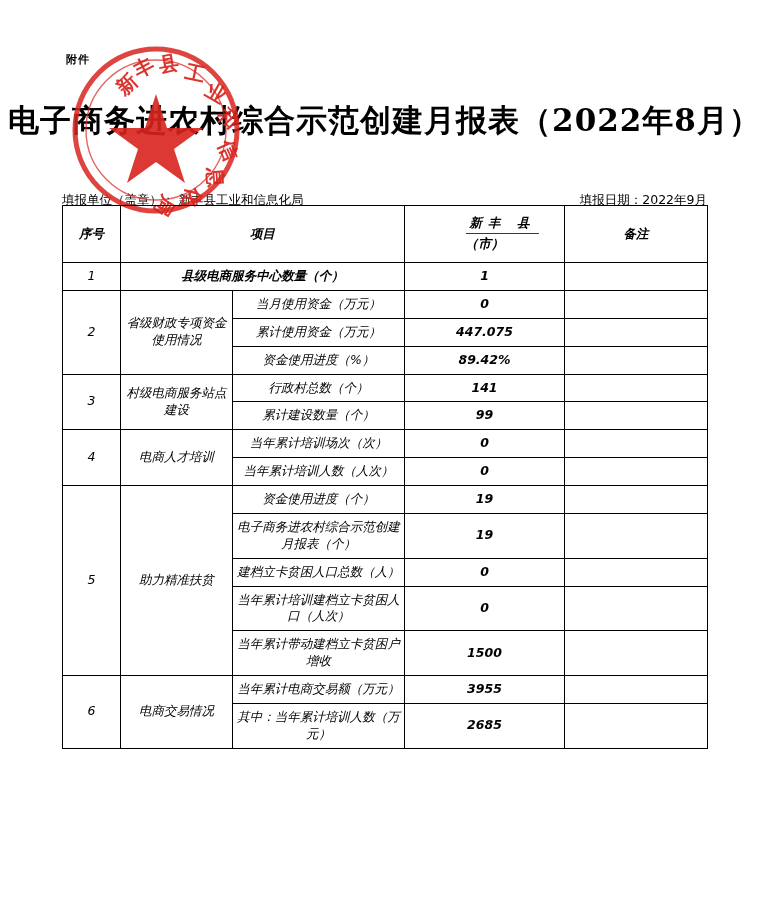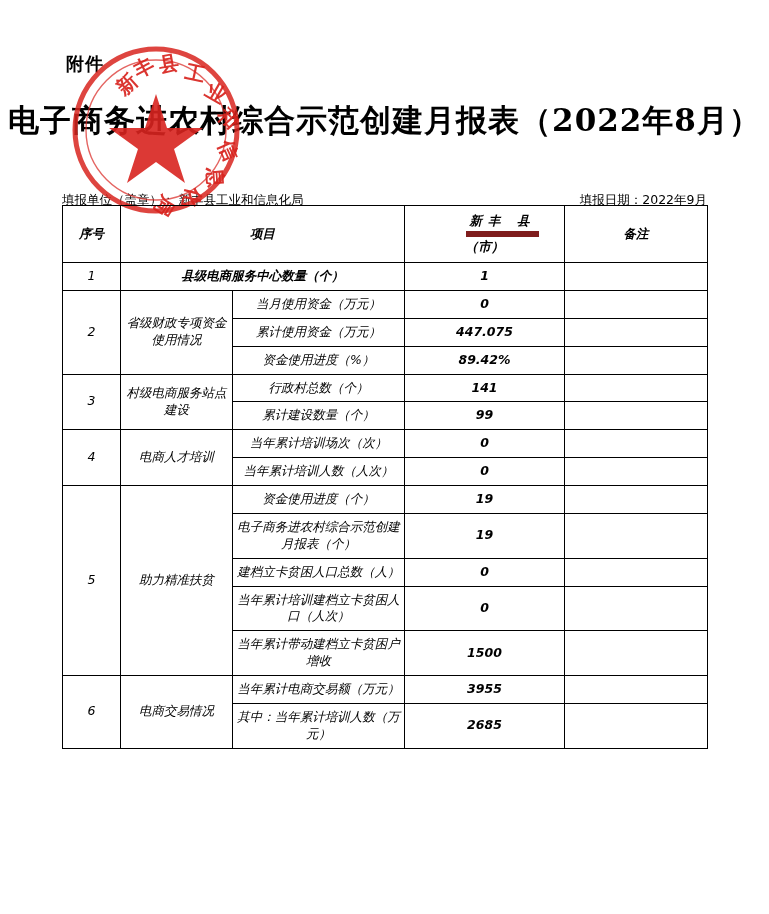--- a/index.html
+++ b/index.html
@@ -18,21 +18,21 @@
   .page {
     position: relative;
     width: 769px;
     height: 914px;
     box-sizing: border-box;
   }
   .attach-label {
     position: absolute;
     left: 66px;
     top: 52px;
-    font-size: 18px;
+    font-size: 11px;
     font-weight: bold;
     letter-spacing: 1px;
   }
   .doc-title {
     position: absolute;
     left: 0;
     right: 0;
     top: 100px;
     text-align: center;
     font-size: 31px;
@@ -88,21 +88,21 @@
     font-size: 14px;
     height: 46px;
   }
   td.head .county-line {
     display: block;
     font-weight: bold;
     letter-spacing: 2px;
   }
   td.head .county-underline {
     display: inline-block;
-    border-bottom: 6px solid #7f1d1d;
+    border-bottom: 1px solid #7f1d1d;
     padding: 0 4px 1px 4px;
     letter-spacing: 6px;
     margin-left: 36px;
   }
   td.head .county-sub {
     display: block;
     font-weight: bold;
     font-size: 13px;
     margin-top: 1px;
   }

